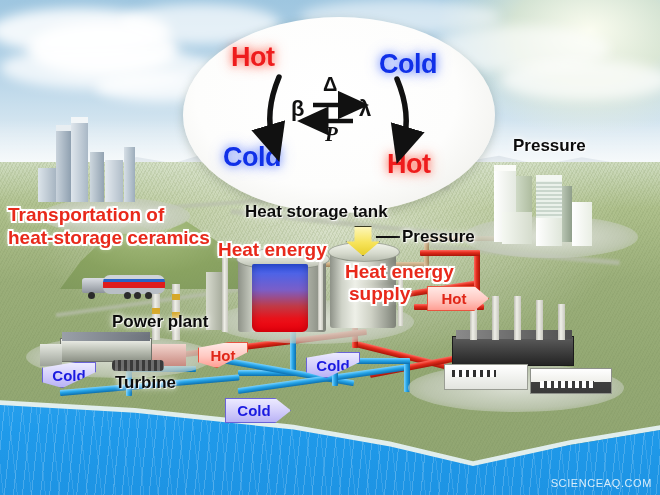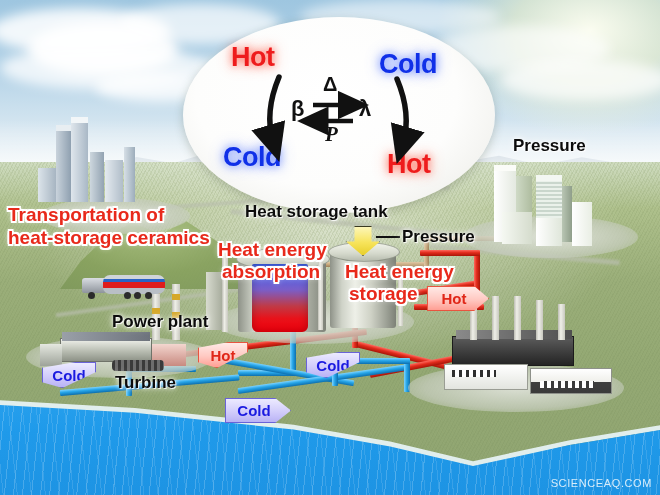--- a/index.html
+++ b/index.html
@@ -428,24 +428,23 @@
     <div class="sym" style="left:140px; top:56px;  font-size:20px; font-weight:bold;">Δ</div>
     <div class="sym" style="left:142px; top:105px; font-size:21px; font-weight:bold; font-style:italic; font-family:'Liberation Serif', serif;">P</div>
   </div>
 
   <div class="lbl lbl-red" style="left:8px; top:205px;">Transportation of</div>
   <div class="lbl lbl-black" style="left:245px; top:203px;">Heat storage tank</div>
 
   <div class="lbl lbl-red" style="left:8px; top:228px;">heat-storage ceramics</div>
 
   <div class="lbl lbl-red" style="left:218px; top:240px;">Heat energy</div>
-  <div class="lbl lbl-red" style="left:222px; top:262px;">absorption</div>
 
   <div class="lbl lbl-red" style="left:345px; top:262px;">Heat energy</div>
-  <div class="lbl lbl-red" style="left:349px; top:284px;">storage</div>
+  <div class="lbl lbl-red" style="left:349px; top:284px;">supply</div>
 
   <div class="lbl lbl-black" style="left:402px; top:228px;text-align:center;">Pressure</div>
 
   <div class="lbl lbl-black" style="left:513px; top:137px;">Pressure</div>
 
   <div class="lbl lbl-black" style="left:80px; top:313px;padding-left:32px;">Power plant</div>
 
   <div class="lbl lbl-black" style="left:115px; top:374px;">Turbine</div>
 
 

